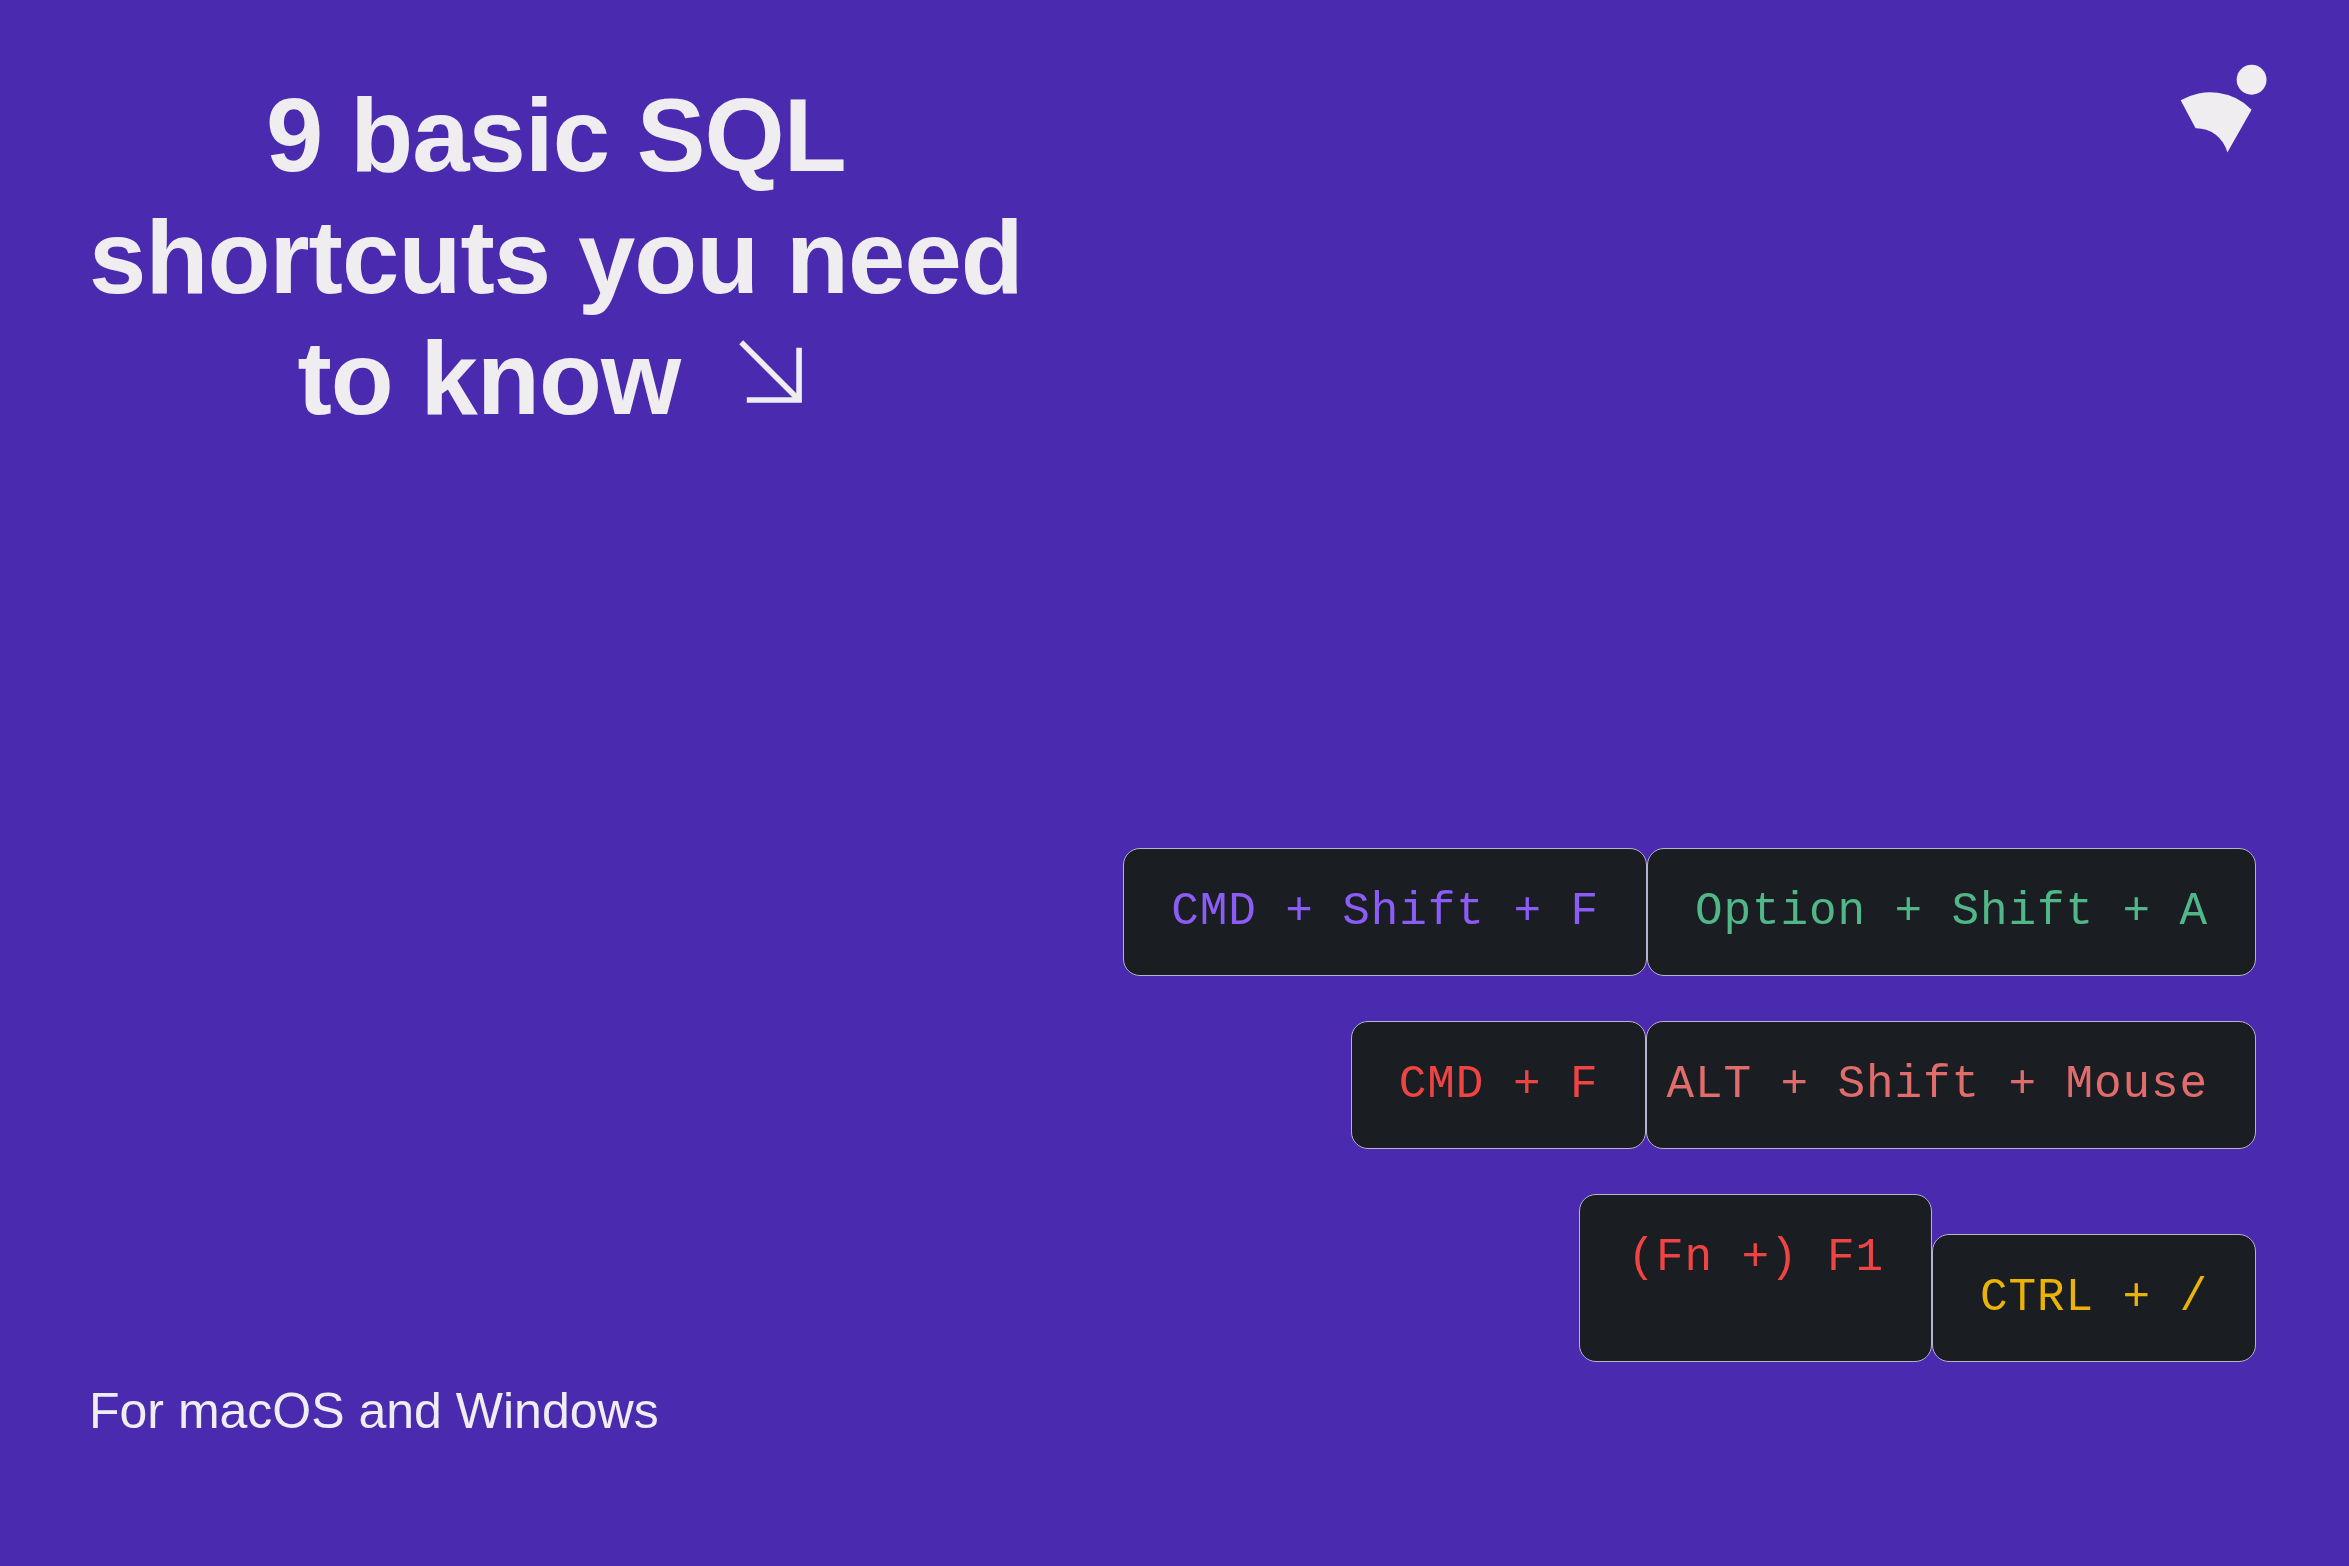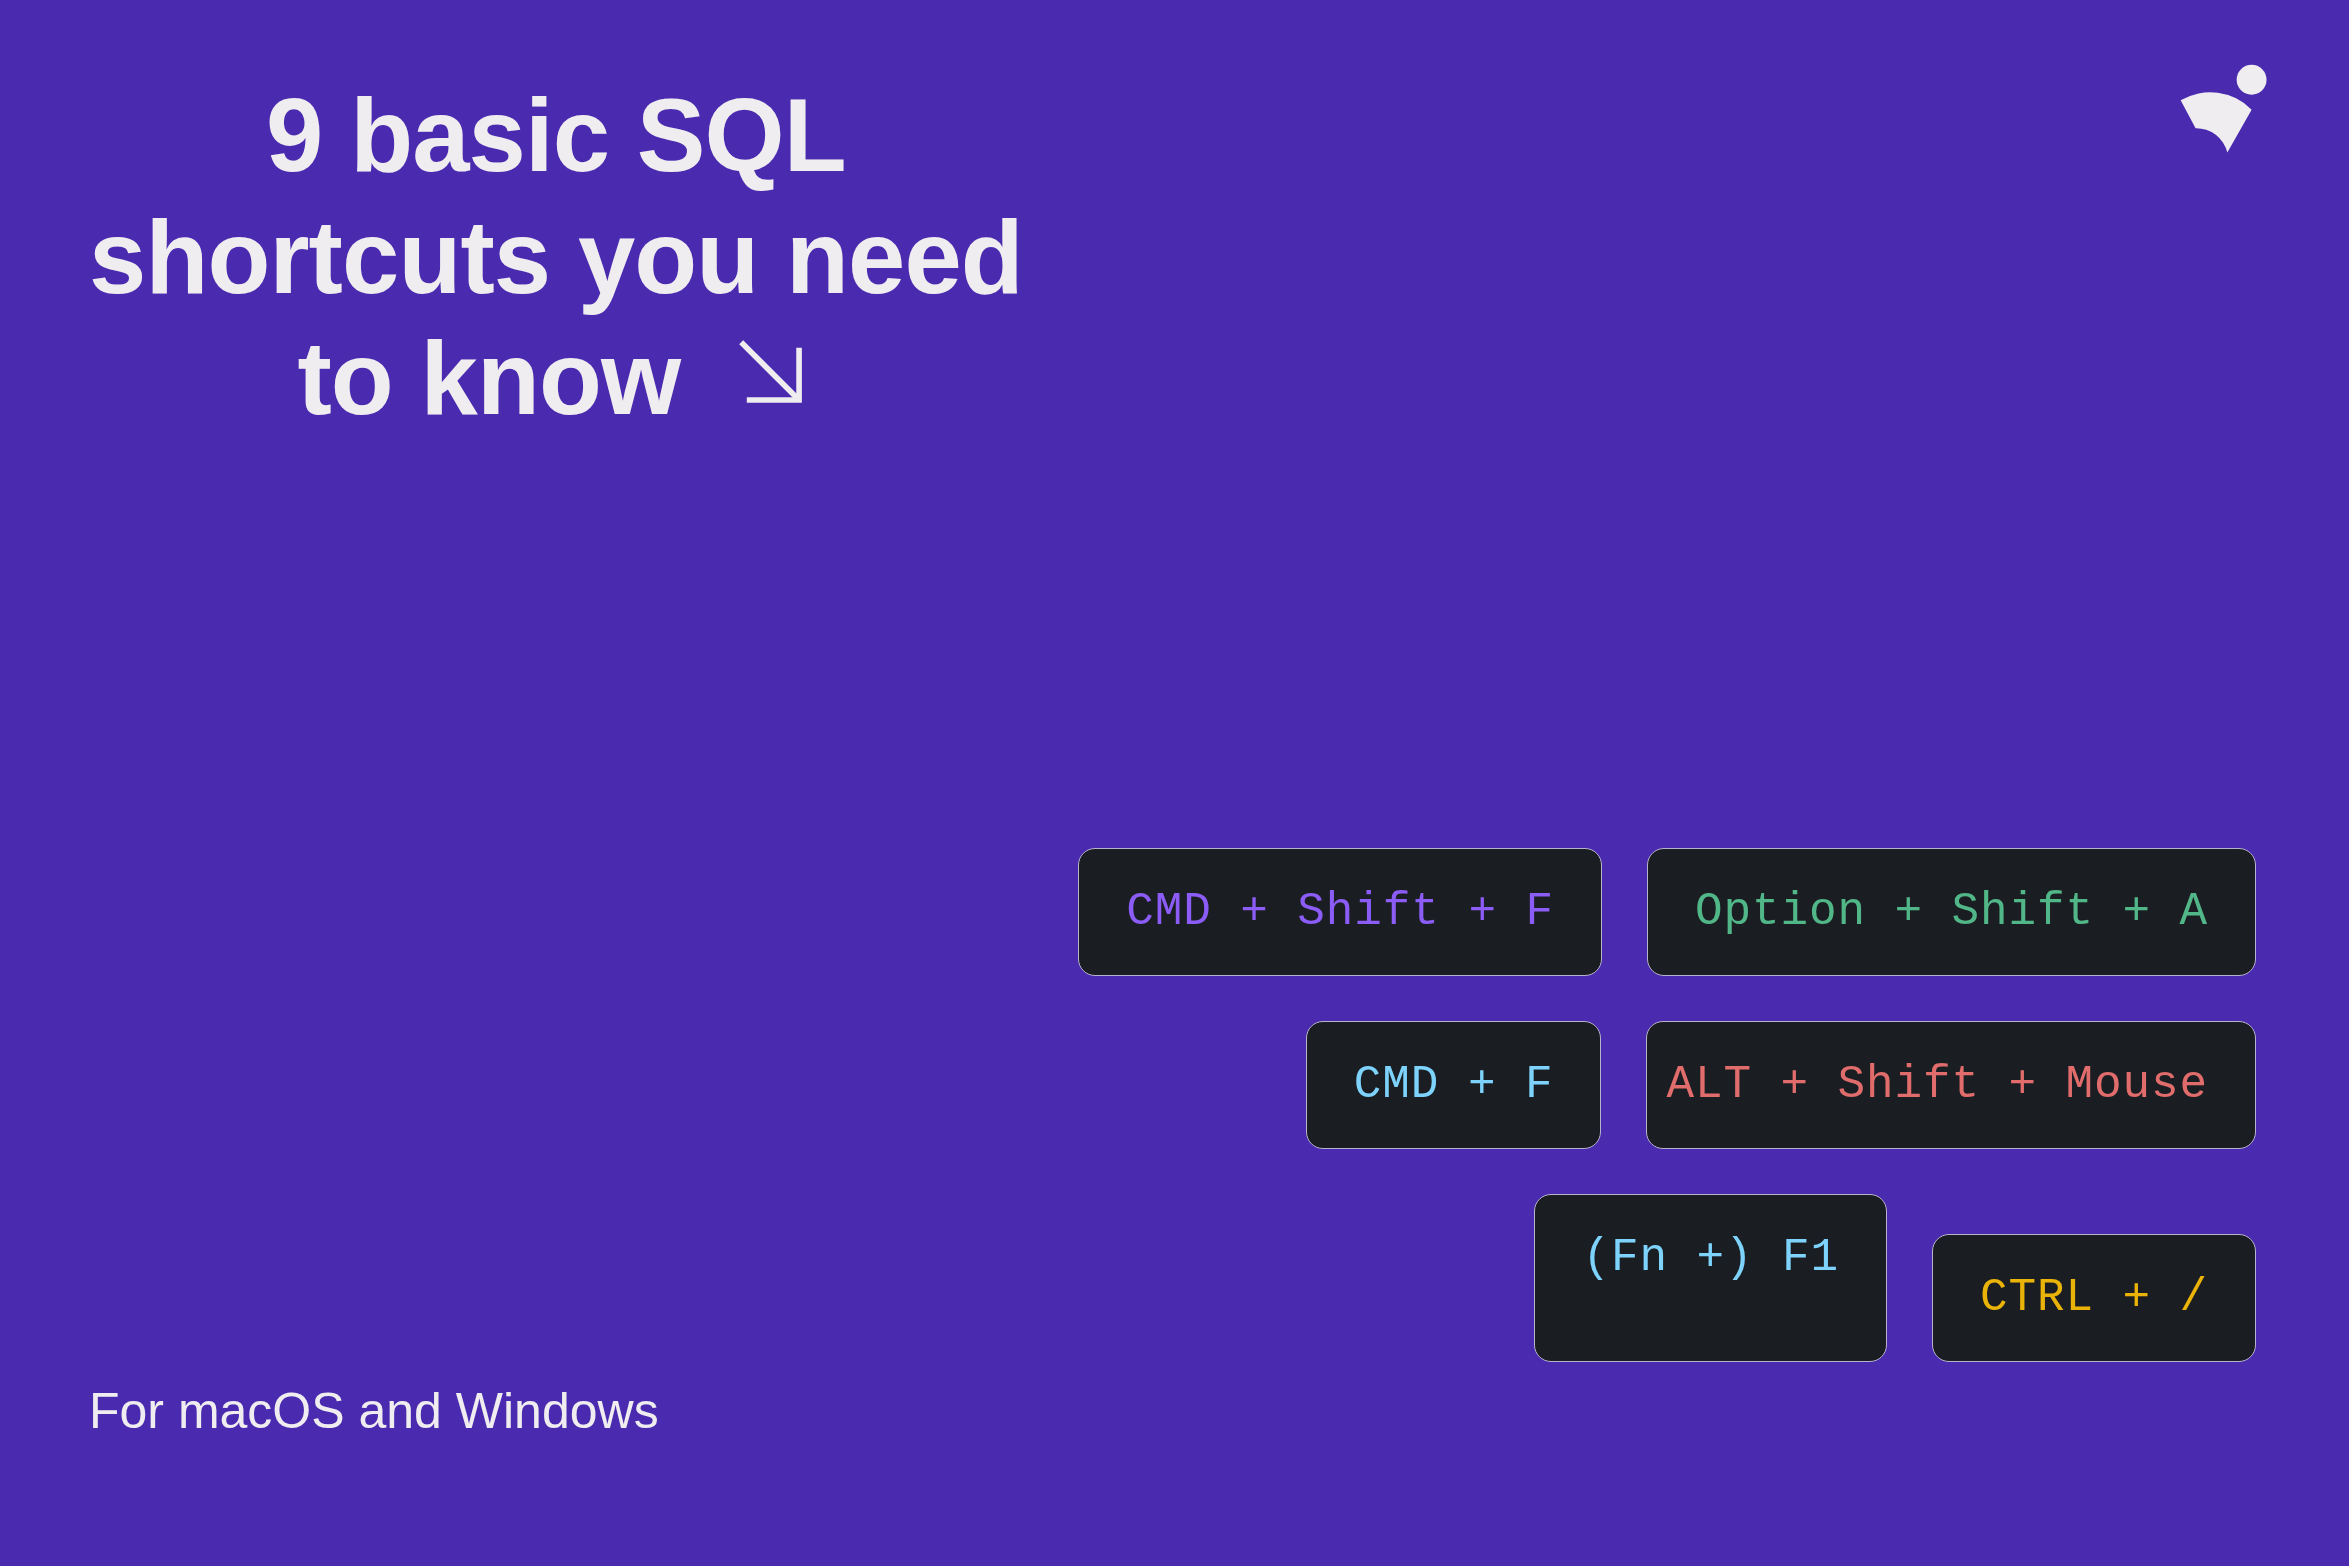--- a/index.html
+++ b/index.html
@@ -58,39 +58,38 @@
       top: 848px;
       right: 93px;
       display: flex;
       flex-direction: column;
       align-items: flex-end;
       gap: 45px;
     }
 
     .shortcut-row {
       display: flex;
-      gap: 45px;
       justify-content: flex-end;
     }
 
     .shortcut-chip {
       background: #1a1d21;
       border: 1.9px solid #b8b3cc;
       border-radius: 17px;
       padding: 37px 47px;
       font-family: "SF Mono", "Monaco", "Menlo", "Consolas", "Courier New", monospace;
       font-size: 46px;
       font-weight: 400;
       letter-spacing: 0.9px;
       white-space: nowrap;
     }
 
     .c-purple { color: #8b5cf6; }
     .c-teal { color: #52b788; }
-    .c-blue { color: #7dd3fc; }
+    .c-blue { color: #ef4444; }
     .c-red { color: #e06c6c; padding-left: 19px; }
     .c-orange { color: #eab308; margin-top: 40px; }
   </style>
 </head>
 <body>
 
 <h1 class="header">
   <span>9 basic SQL</span><br>
   <span>shortcuts you need</span><br>
   <span>to know</span>

